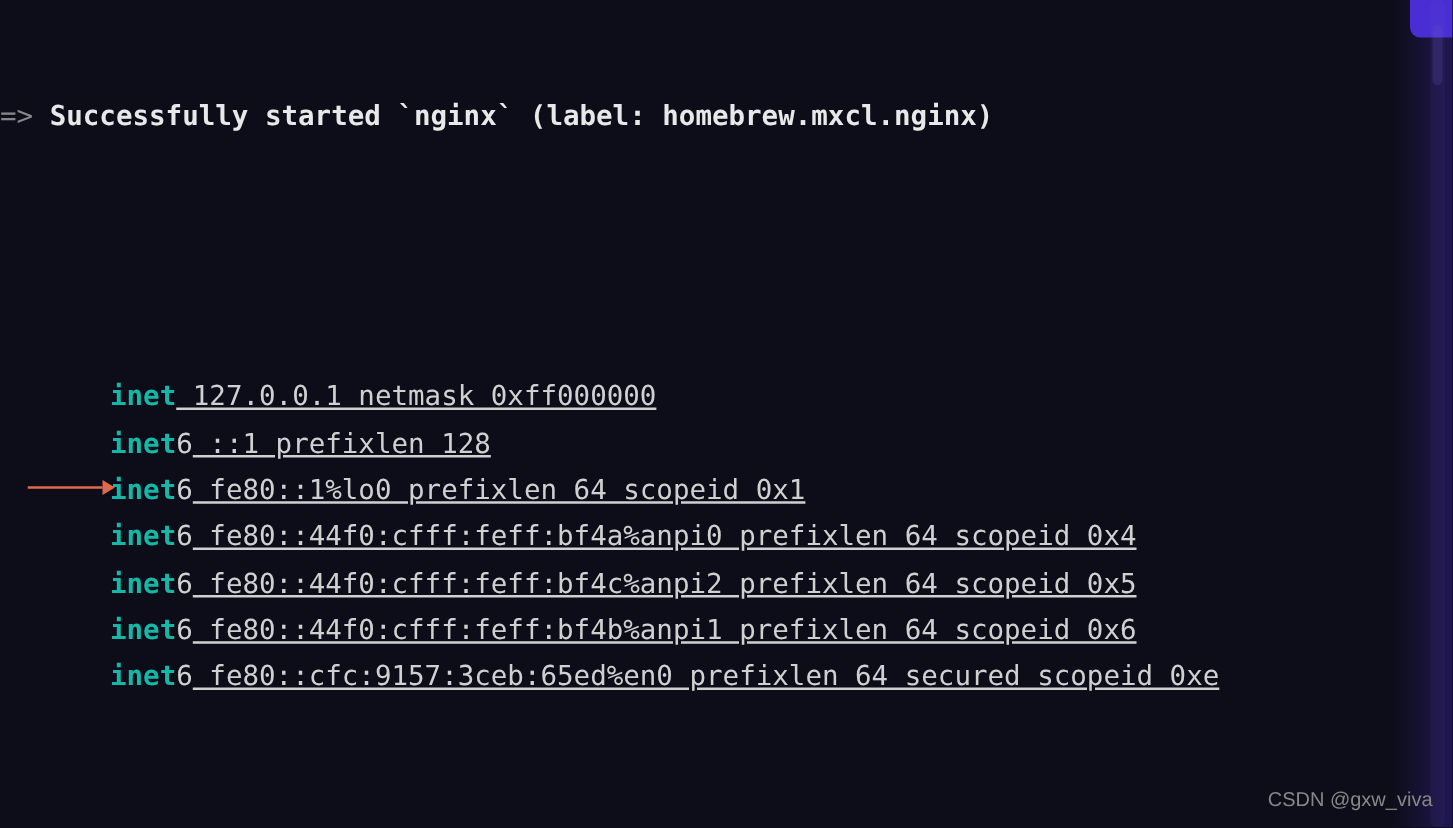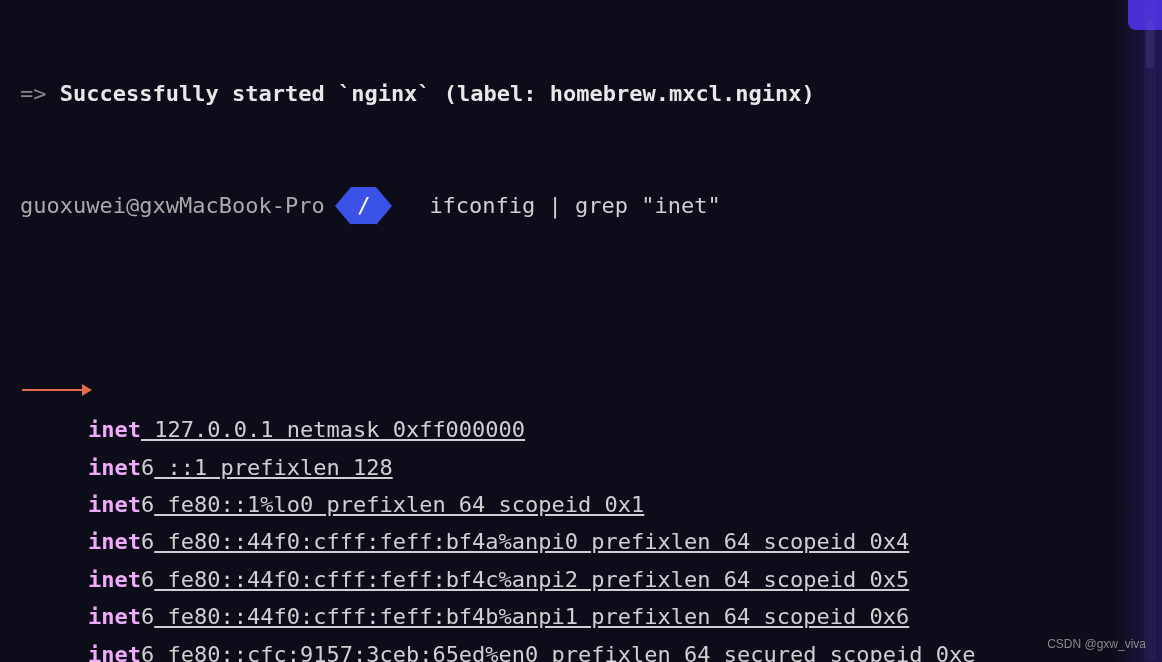--- a/index.html
+++ b/index.html
@@ -11,21 +11,21 @@
     font-size: 22px;
     line-height: 1.7;
     color: #d0d0d0;
     overflow: hidden;
     position: relative;
   }
   .terminal {
     padding: 0px 0 0 0;
     white-space: pre;
   }
-  .line { display: block; padding-left: 20px; }
+  .line { display: block; }
   .arrow { color: #888; }
   .bold { color: #e8e8e8; font-weight: bold; }
   .user { color: #aaa; }
   .prompt-seg {
     display: inline-block;
     background: #3b52e6;
     color: #fff;
     padding: 0 6px;
     position: relative;
   }
@@ -40,21 +40,21 @@
   .prompt-seg::after {
     content: "";
     position: absolute;
     right: -16px; top: 0;
     border-top: 19px solid transparent;
     border-bottom: 19px solid transparent;
     border-left: 16px solid #3b52e6;
   }
   .cmd { color: #d0d0d0; }
   .output { padding-left: 88px; display: block; }
-  .kw-inet { color: #f0abfc; font-weight: bold; }
+  .kw-inet { color: #14b8a6; font-weight: bold; }
   .six { color: #d0d0d0; }
   .txt { color: #d0d0d0; text-decoration: underline; }
   .red-arrow {
     position: absolute;
     left: 22px;
     top: 380px;
   }
   .red-arrow svg { display: block; }
   .scrollbar {
     position: absolute;
@@ -80,31 +80,30 @@
   .purple-corner {
     position: absolute;
     right: 0; top: 0;
     width: 34px; height: 30px;
     background: #4a2ed4;
     border-bottom-left-radius: 8px;
   }
   .watermark {
     position: absolute;
     right: 16px; bottom: 8px;
-    font-size: 12px;
+    font-size: 16px;
     color: #888;
     font-family: sans-serif;
   }
 </style>
 </head>
 <body>
 
 <div class="terminal">
   <span class="line"><span class="arrow">=&gt;</span> <span class="bold">Successfully started `nginx` (label: homebrew.mxcl.nginx)</span></span>
-  <span class="line"><span class="user">guoxuwei@gxwMacBook-Pro</span>  <span class="prompt-seg">/</span>    <span class="cmd">ifconfig | grep "inet"</span></span>
   <span class="line">&nbsp;</span>
   <div id="out"><span class="output"><span class="kw-inet">inet</span><span class="txt"> 127.0.0.1 netmask 0xff000000</span></span><span class="output"><span class="kw-inet">inet</span><span class="six">6</span><span class="txt"> ::1 prefixlen 128</span></span><span class="output"><span class="kw-inet">inet</span><span class="six">6</span><span class="txt"> fe80::1%lo0 prefixlen 64 scopeid 0x1</span></span><span class="output"><span class="kw-inet">inet</span><span class="six">6</span><span class="txt"> fe80::44f0:cfff:feff:bf4a%anpi0 prefixlen 64 scopeid 0x4</span></span><span class="output"><span class="kw-inet">inet</span><span class="six">6</span><span class="txt"> fe80::44f0:cfff:feff:bf4c%anpi2 prefixlen 64 scopeid 0x5</span></span><span class="output"><span class="kw-inet">inet</span><span class="six">6</span><span class="txt"> fe80::44f0:cfff:feff:bf4b%anpi1 prefixlen 64 scopeid 0x6</span></span><span class="output"><span class="kw-inet">inet</span><span class="six">6</span><span class="txt"> fe80::cfc:9157:3ceb:65ed%en0 prefixlen 64 secured scopeid 0xe</span></span></div>
 </div>
 
 <div class="red-arrow">
   <svg width="70" height="20">
       <line x1="0" y1="10" x2="60" y2="10" stroke="#e06a4a" stroke-width="2"></line>
       <polygon points="60,4 70,10 60,16" fill="#e06a4a"></polygon>
     </svg>
 </div>

